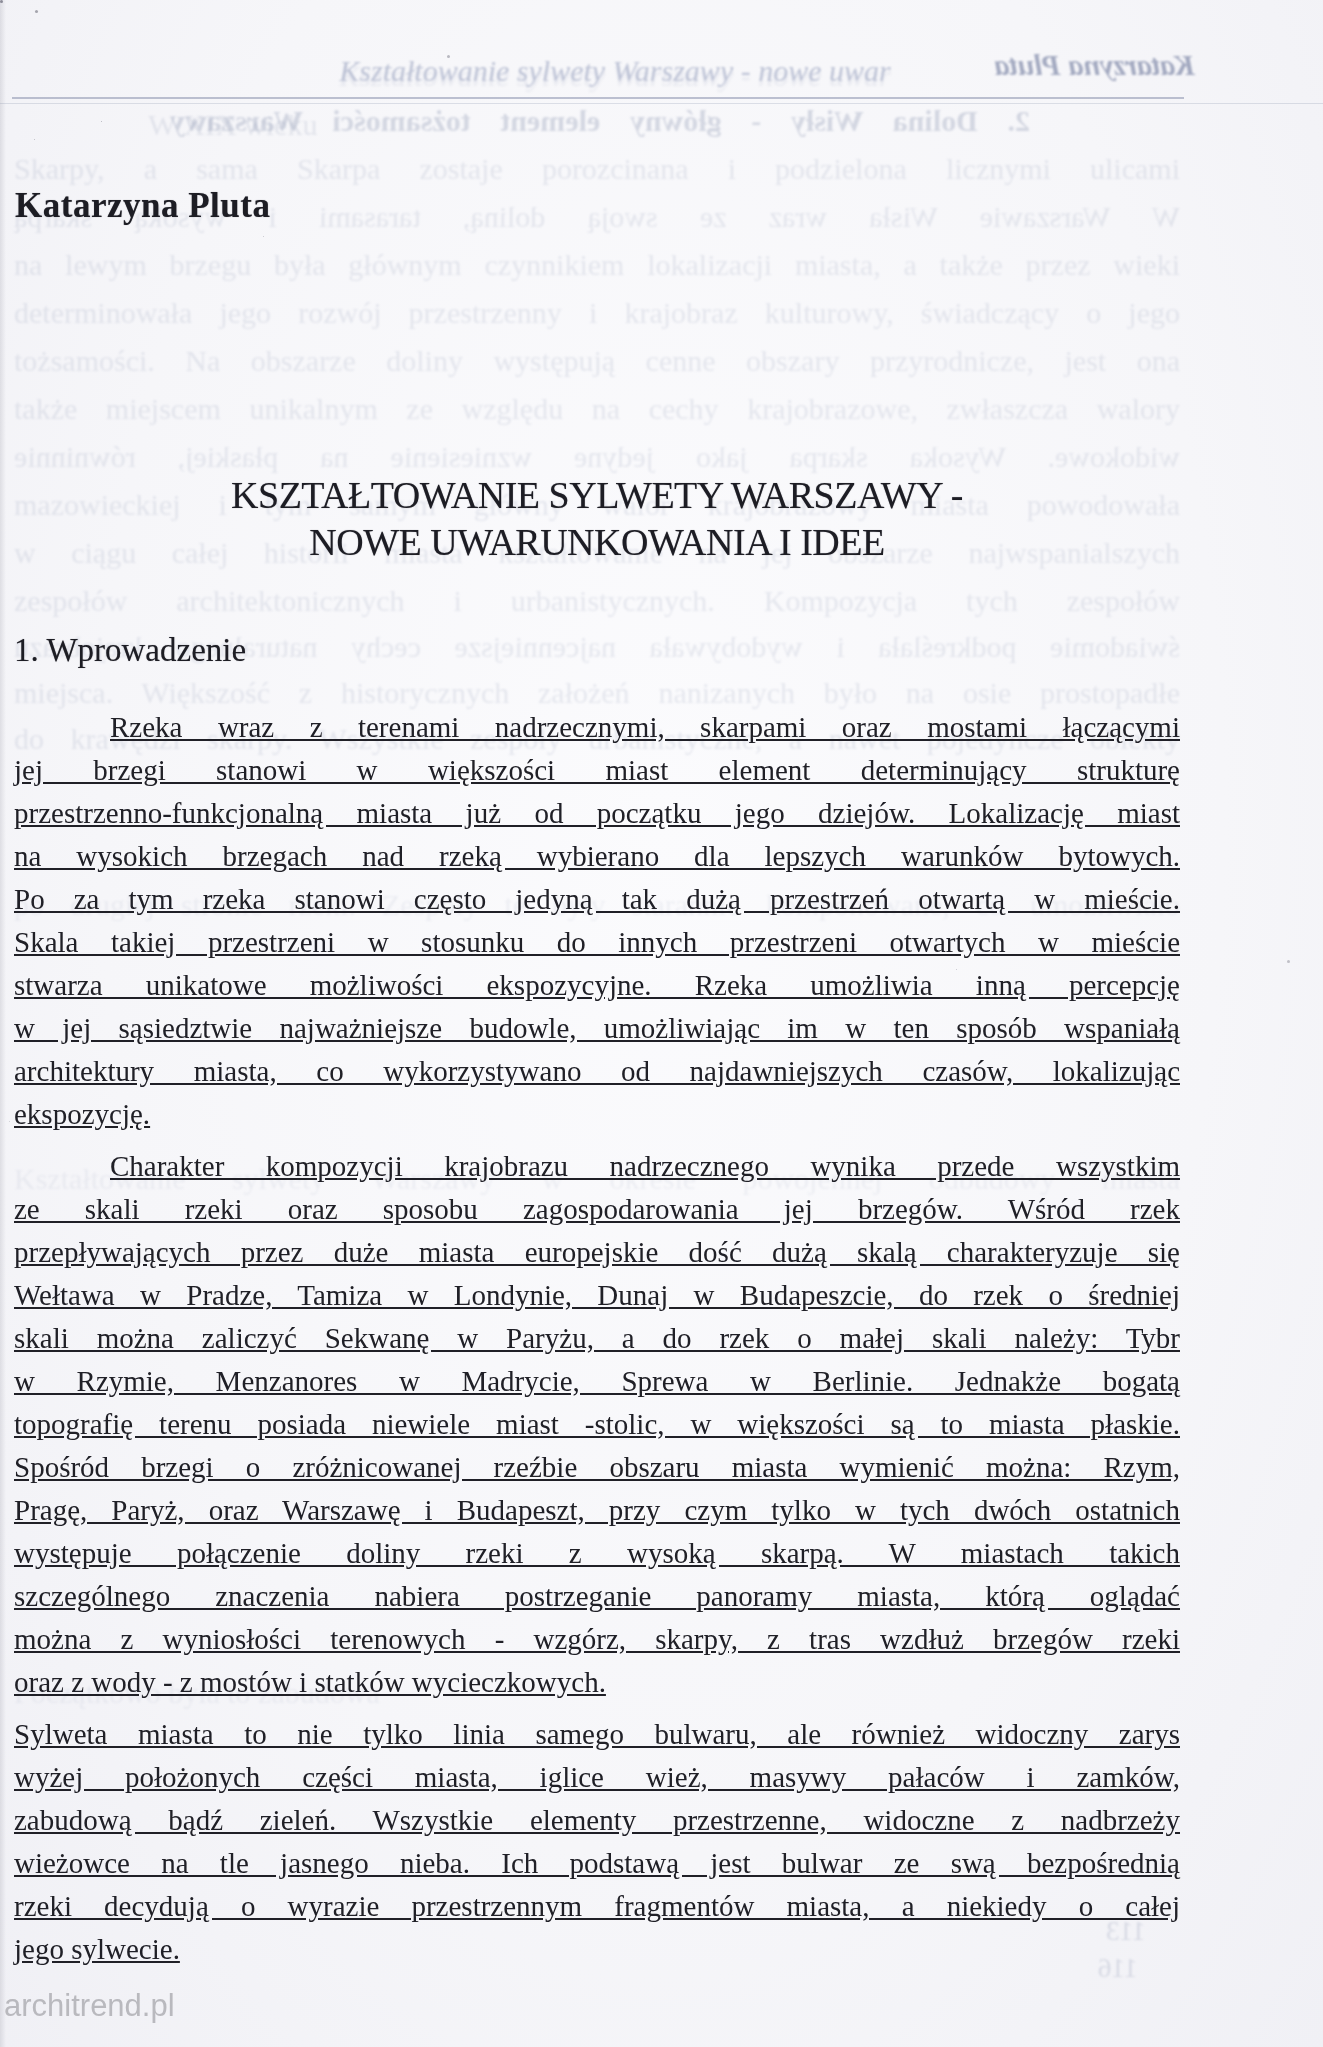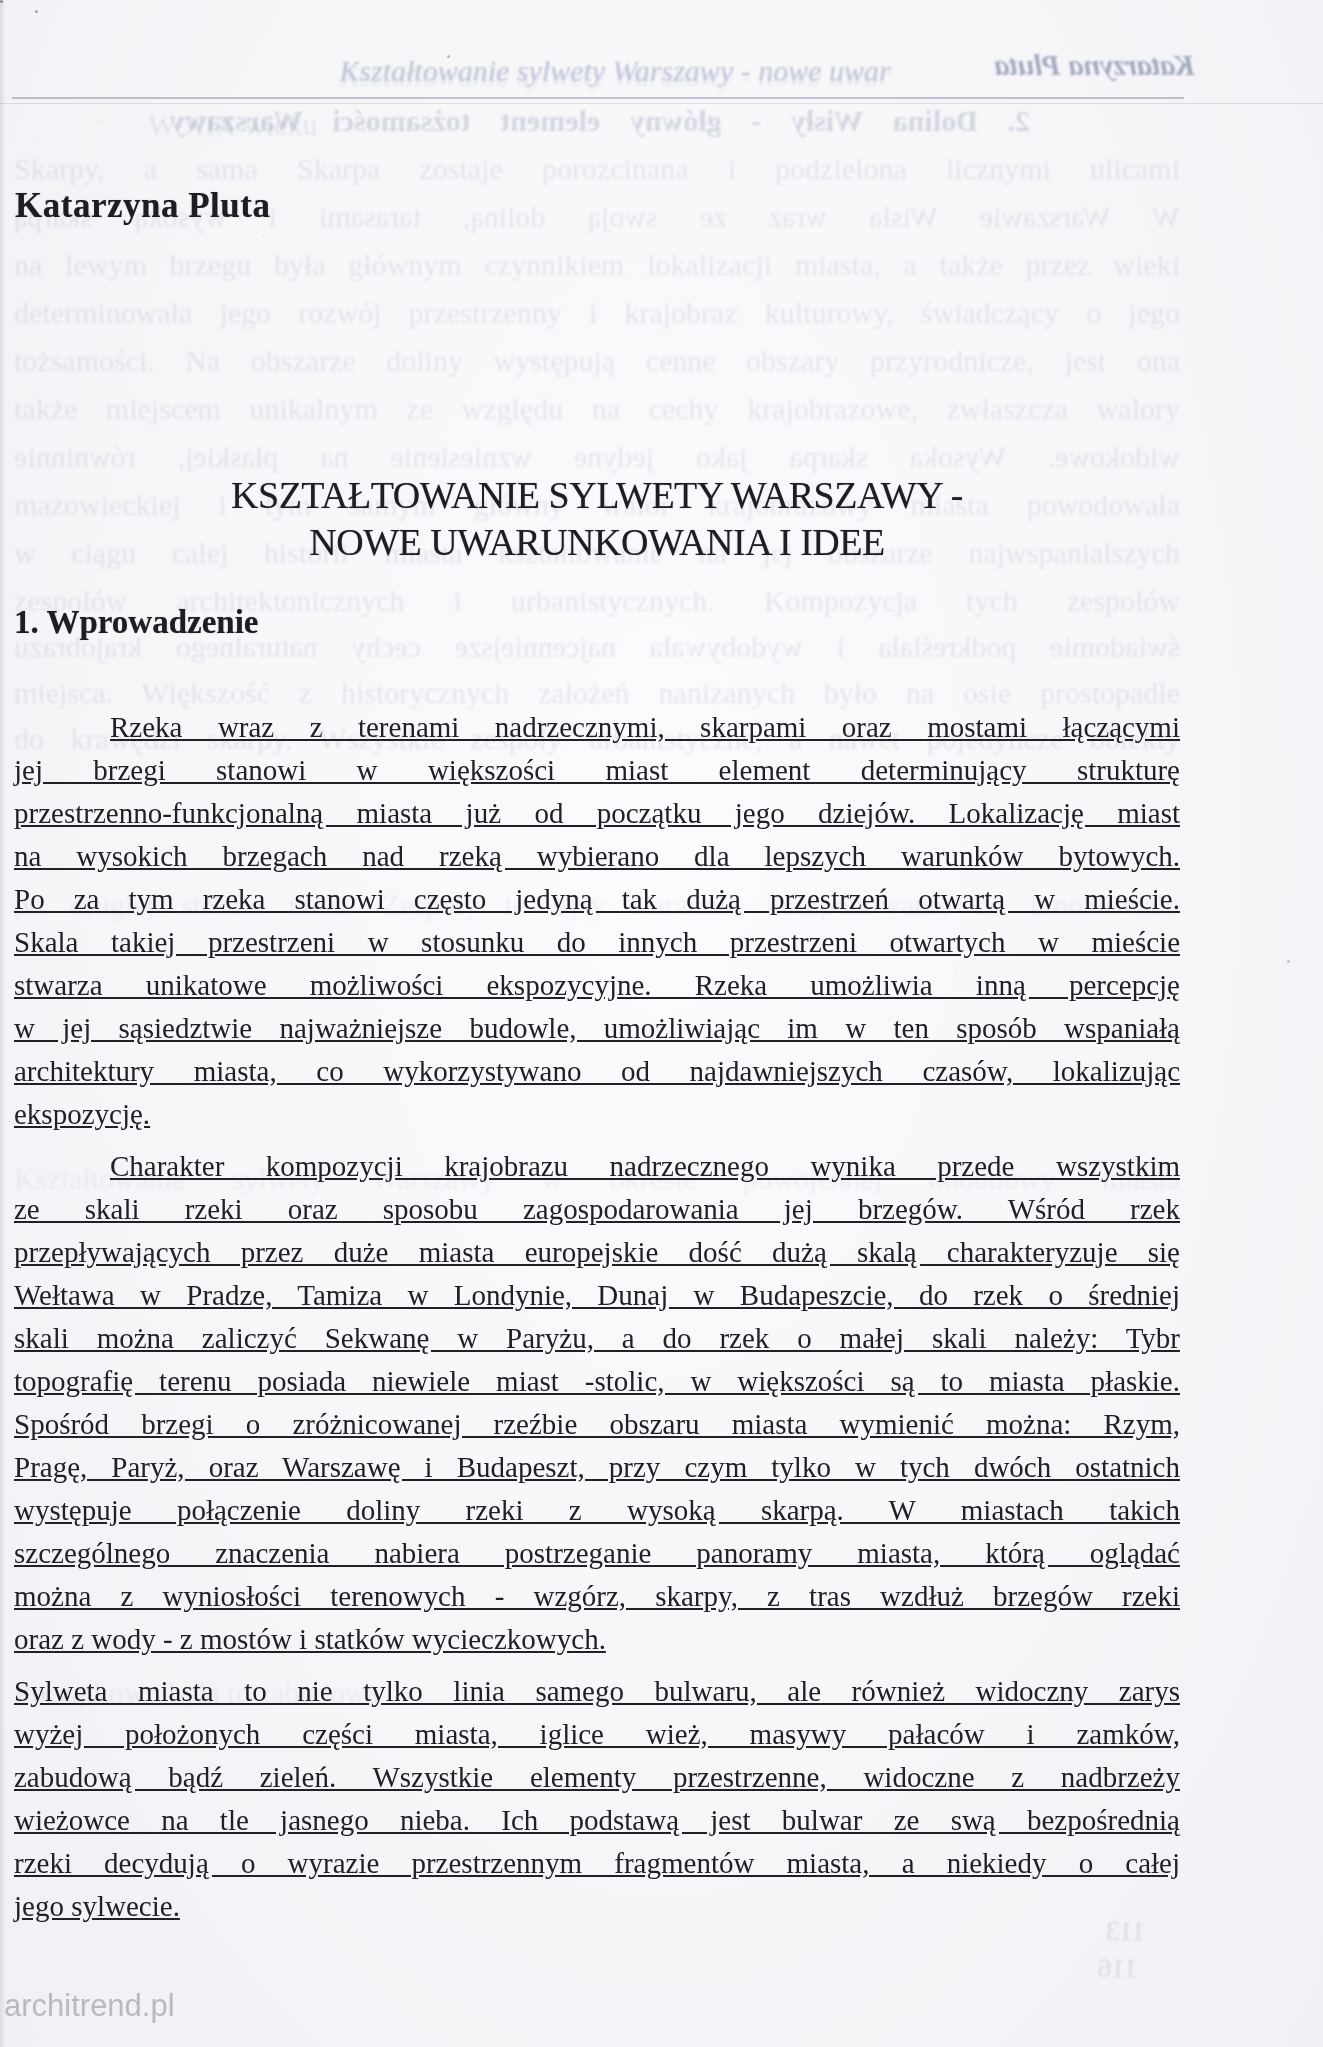--- a/index.html
+++ b/index.html
@@ -53,21 +53,21 @@
     transform:scaleX(-1);}
   .gpn-0{top:1916px;left:1106px;}
   .gpn-1{top:1953px;left:1098px;}
 
   
   .ink{color:#1d1d24;text-shadow:0 0 1px rgba(25,25,35,.45);}
   .author{position:absolute;top:186px;left:15px;font-size:35px;font-weight:bold;
     letter-spacing:.5px;}
   .title{position:absolute;top:472px;left:14px;width:1166px;text-align:center;
     font-weight:normal;font-size:38px;line-height:47px;letter-spacing:-.5px;}
-  .section-heading{position:absolute;top:604px;left:14px;font-size:33px;font-weight:bold;}
+  .section-heading{position:absolute;top:632px;left:14px;font-size:33px;font-weight:normal;}
   .body-text{position:absolute;top:706px;left:14px;width:1166px;
     font-size:29px;line-height:43px;color:#202027;}
   .bodyline{text-align:justify;text-align-last:justify;text-decoration:underline;}
   .bodyline.lastline{text-align-last:left;}
   .bodyline.indent{padding-left:96px;}
   .paragap{height:9px;}
 
   .watermark{position:absolute;top:1988px;left:4px;
     font-family:"Liberation Sans", sans-serif;font-size:31px;color:#b9b9be;}
 </style>
@@ -127,20 +127,21 @@
       <div class="bodyline">stwarza unikatowe możliwości ekspozycyjne. Rzeka umożliwia inną percepcję</div>
       <div class="bodyline">w jej sąsiedztwie najważniejsze budowle, umożliwiając im w ten sposób wspaniałą</div>
       <div class="bodyline">architektury miasta, co wykorzystywano od najdawniejszych czasów, lokalizując</div>
       <div class="bodyline lastline">ekspozycję.</div>
       <div class="paragap"></div>
       <div class="bodyline indent">Charakter kompozycji krajobrazu nadrzecznego wynika przede wszystkim</div>
       <div class="bodyline">ze skali rzeki oraz sposobu zagospodarowania jej brzegów. Wśród rzek</div>
       <div class="bodyline">przepływających przez duże miasta europejskie dość dużą skalą charakteryzuje się</div>
       <div class="bodyline">Wełtawa w Pradze, Tamiza w Londynie, Dunaj w Budapeszcie, do rzek o średniej</div>
       <div class="bodyline">skali można zaliczyć Sekwanę w Paryżu, a do rzek o małej skali należy: Tybr</div>
+      <div class="bodyline">w Rzymie, Menzanores w Madrycie, Sprewa w Berlinie. Jednakże bogatą</div>
       <div class="bodyline">topografię terenu posiada niewiele miast -stolic, w większości są to miasta płaskie.</div>
       <div class="bodyline">Spośród brzegi o zróżnicowanej rzeźbie obszaru miasta wymienić można: Rzym,</div>
       <div class="bodyline">Pragę, Paryż, oraz Warszawę i Budapeszt, przy czym tylko w tych dwóch ostatnich</div>
       <div class="bodyline">występuje połączenie doliny rzeki z wysoką skarpą. W miastach takich</div>
       <div class="bodyline">szczególnego znaczenia nabiera postrzeganie panoramy miasta, którą oglądać</div>
       <div class="bodyline">można z wyniosłości terenowych - wzgórz, skarpy, z tras wzdłuż brzegów rzeki</div>
       <div class="bodyline lastline">oraz z wody - z mostów i statków wycieczkowych.</div>
       <div class="paragap"></div>
       <div class="bodyline">Sylweta miasta to nie tylko linia samego bulwaru, ale również  widoczny zarys</div>
       <div class="bodyline">wyżej położonych części miasta, iglice wież, masywy pałaców i zamków,</div>

